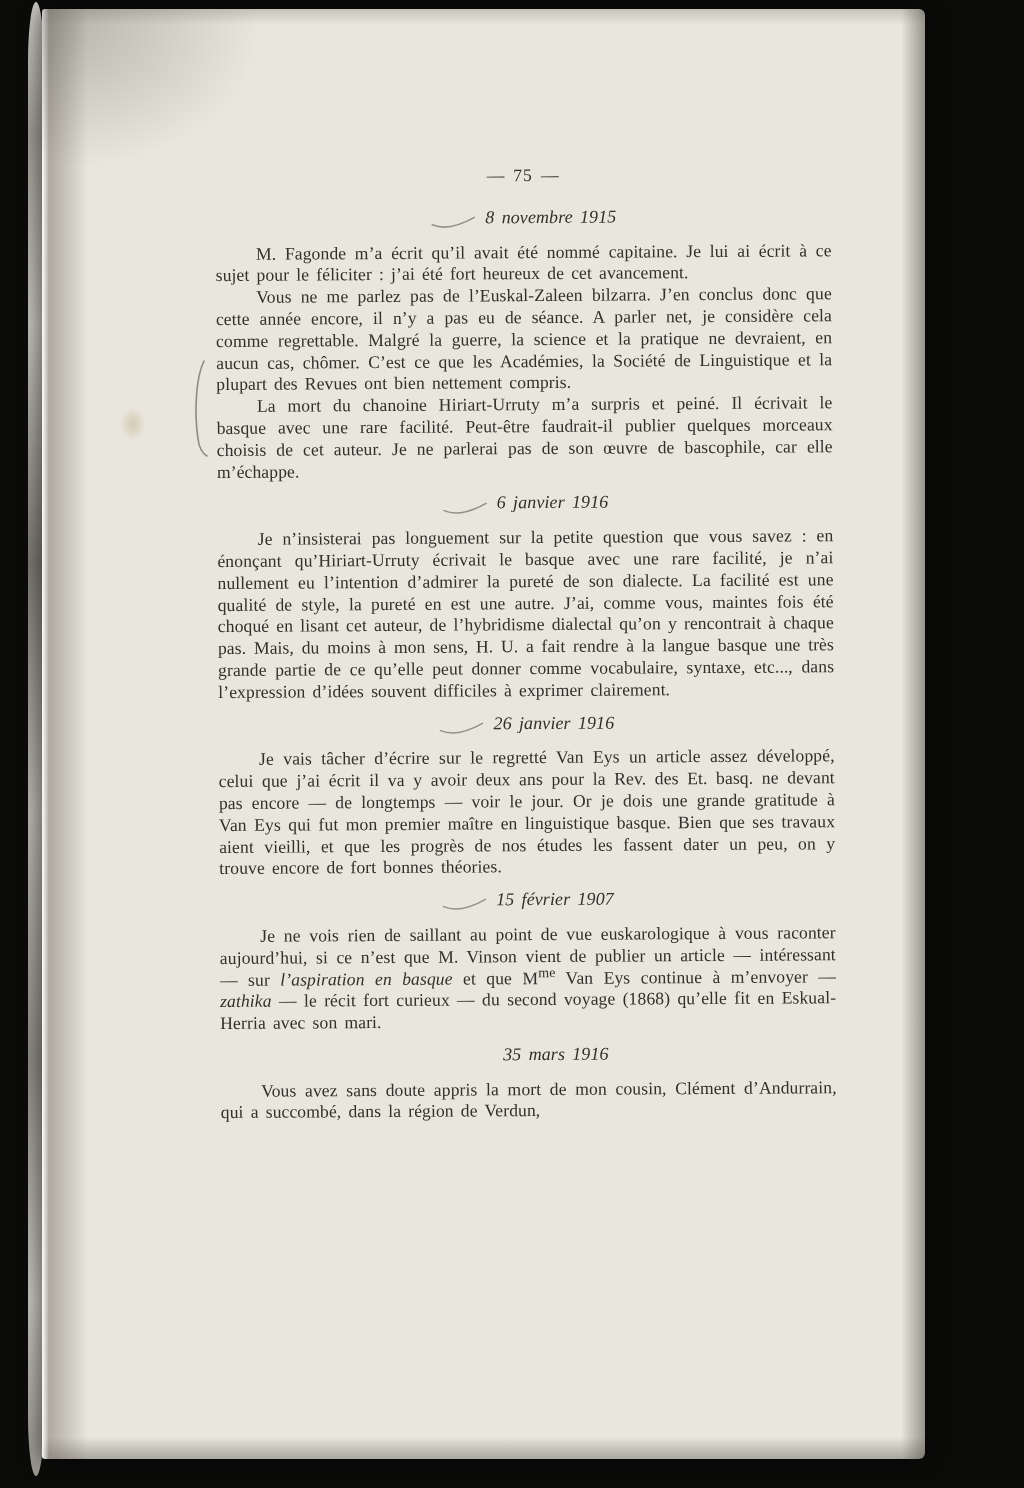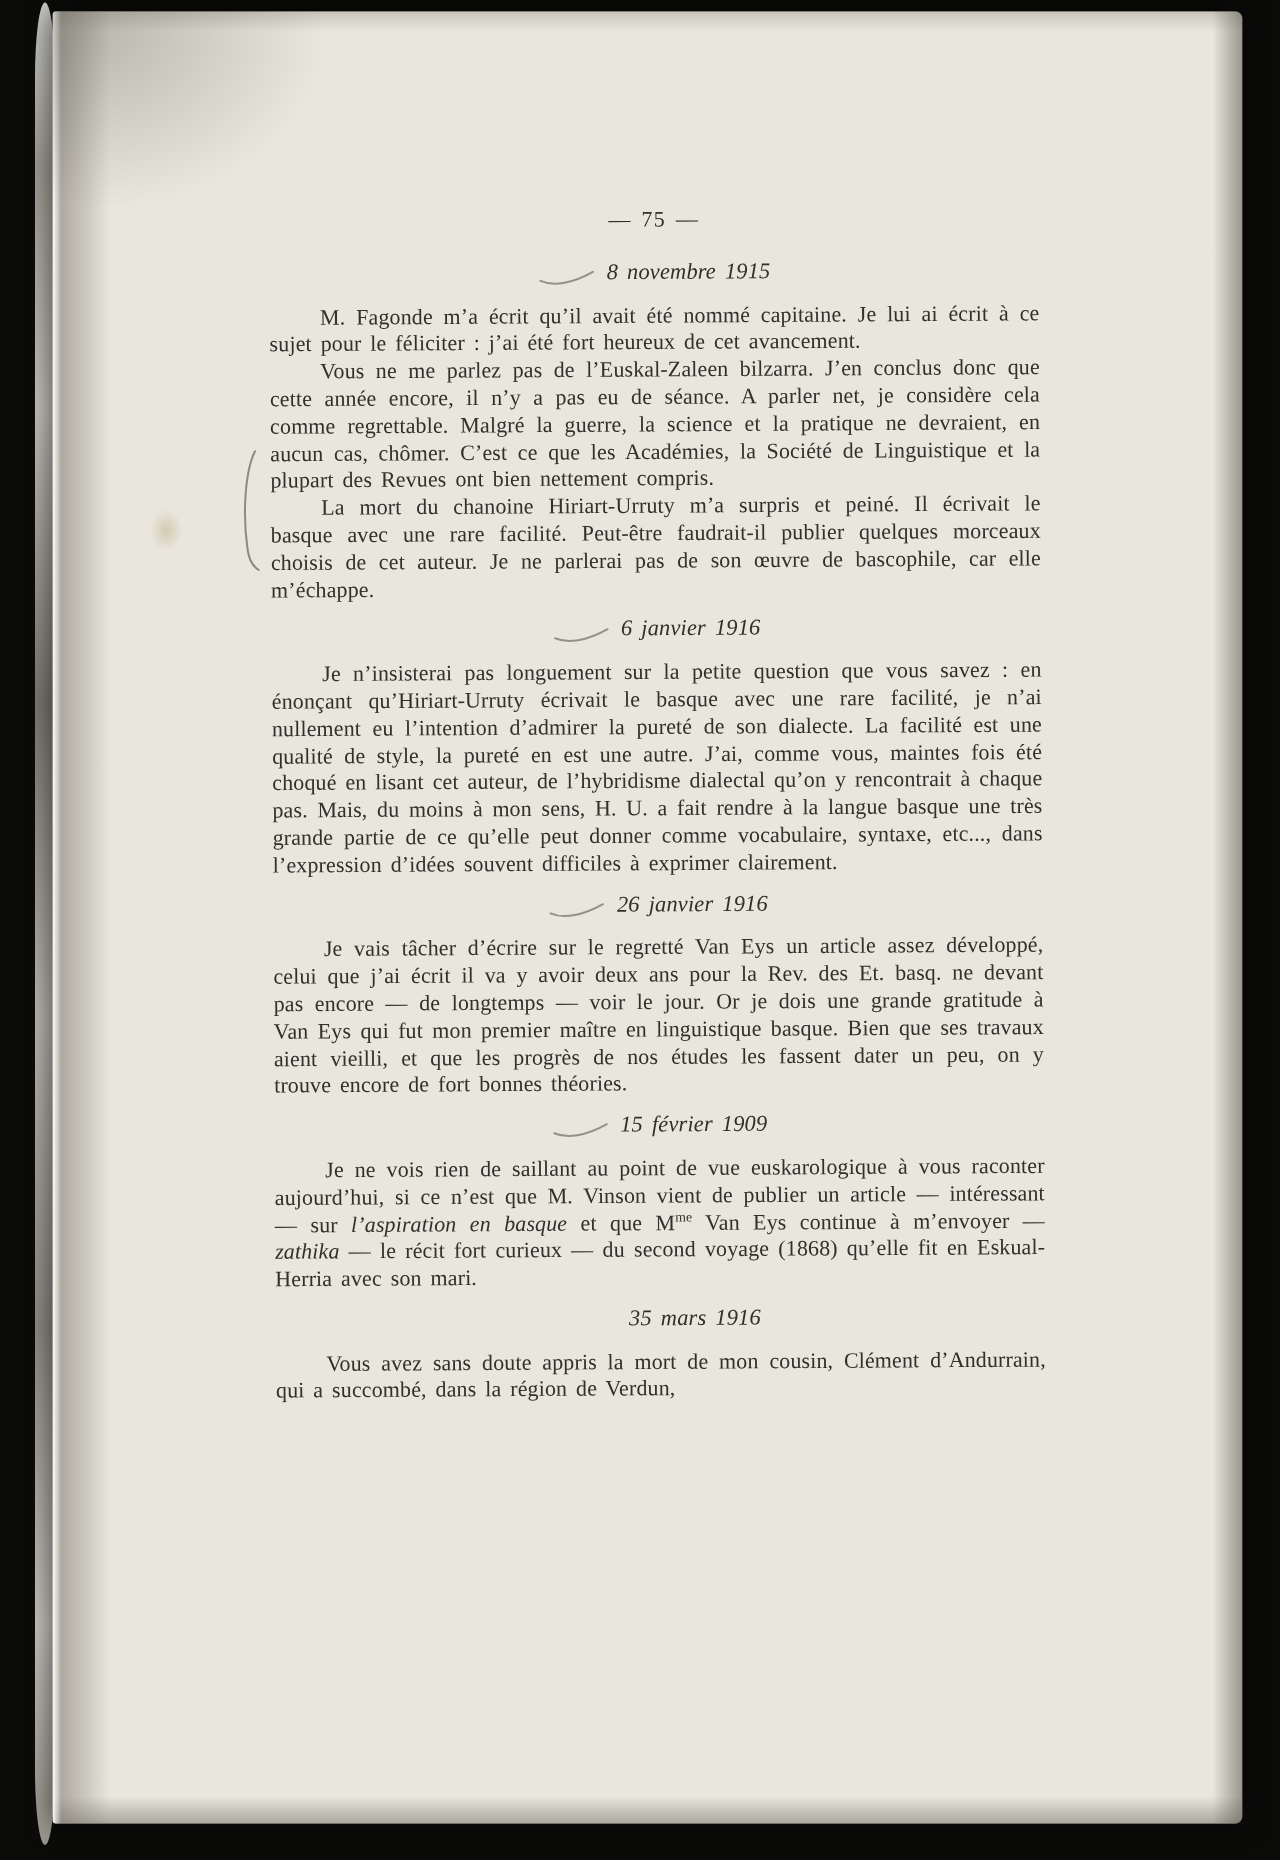--- a/index.html
+++ b/index.html
@@ -18,21 +18,21 @@
     width:16px; height:1474px;
     background:linear-gradient(180deg,#f0eee7 0%,#b9b6ac 9%,#e6e4db 22%,#8f8c83 38%,#dad7ce 55%,#a5a299 72%,#e8e6dd 88%,#b0ada3 100%);
     border-radius:8px/60px;
     opacity:.85;
   }
 
   
   .paper {
     position:absolute;
     left:42px; top:9px;
-    width:952px; height:1450px;
+    width:883px; height:1450px;
     background:
       linear-gradient(90deg, rgba(255,255,255,.95) 0px, rgba(116,111,101,.5) 7px, rgba(236,233,224,0) 46px),
       linear-gradient(270deg, rgba(84,82,74,.55) 0px, rgba(0,0,0,0) 24px),
       linear-gradient(0deg, rgba(92,89,81,.45) 0px, rgba(0,0,0,0) 22px),
       linear-gradient(180deg, rgba(108,104,96,.28) 0px, rgba(0,0,0,0) 16px),
       #e9e6dd;
     border-radius:3px 6px 6px 3px;
     box-shadow:0 0 22px rgba(0,0,0,.65);
     padding-left:40px;
   }
@@ -84,21 +84,21 @@
   .swoosh {
     display:inline-block;
     vertical-align:middle;
     margin-right:9px;
     transform:translateY(3px);
   }
   .swoosh.hidden { visibility:hidden; }
 
   .para { text-indent:2.3em; }
   .para .it { font-style:italic; }
-  .para sup { font-size:11px; line-height:0; }
+  .para sup { font-size:14px; line-height:0; }
 
   
   .margin-line {
     position:absolute;
     left:150px; top:350px;
     pointer-events:none;
   }
 </style>
 </head>
 <body>
@@ -141,21 +141,21 @@
         <path d="M2 9 C 12 13.5, 27 11.5, 44 2" fill="none" stroke="#8b887c" stroke-width="1.6" stroke-linecap="round" opacity="0.9"></path>
       </svg><span class="date-text">26 janvier 1916</span>
     </h2>
   <p class="para"><span>Je vais tâcher d’écrire sur le regretté Van Eys un article assez développé, celui que j’ai écrit il va y avoir deux ans pour la Rev. des Et. basq. ne devant pas encore — de longtemps — voir le jour. Or je dois une grande gratitude à Van Eys qui fut mon premier maître en linguistique basque. Bien que ses travaux aient vieilli, et que les progrès de nos études les fassent dater un peu, on y trouve encore de fort bonnes théories.</span></p>
         </section>
 
   <section class="entry">
     <h2 class="date-line">
       <svg class="swoosh" width="46" height="13" viewBox="0 0 46 13">
         <path d="M2 9 C 12 13.5, 27 11.5, 44 2" fill="none" stroke="#8b887c" stroke-width="1.6" stroke-linecap="round" opacity="0.9"></path>
-      </svg><span class="date-text">15 février 1909</span>
+      </svg><span class="date-text">15 février 1907</span>
     </h2>
   <p class="para"><span>Je ne vois rien de saillant au point de vue euskarologique à vous raconter aujourd’hui, si ce n’est que M. Vinson vient de publier un article — intéressant — sur </span><span class="it">l’aspiration en basque</span><span> et que M</span><sup>me</sup><span> Van Eys continue à m’envoyer — </span><span class="it">zathika</span><span> — le récit fort curieux — du second voyage (1868) qu’elle fit en Eskual-Herria avec son mari.</span></p>
         </section>
 
   <section class="entry">
     <h2 class="date-line">
       <svg class="swoosh hidden" width="46" height="13" viewBox="0 0 46 13">
         <path d="M2 9 C 12 13.5, 27 11.5, 44 2" fill="none" stroke="#8b887c" stroke-width="1.6" stroke-linecap="round" opacity="0.9"></path>
       </svg><span class="date-text">35 mars 1916</span>
     </h2>

